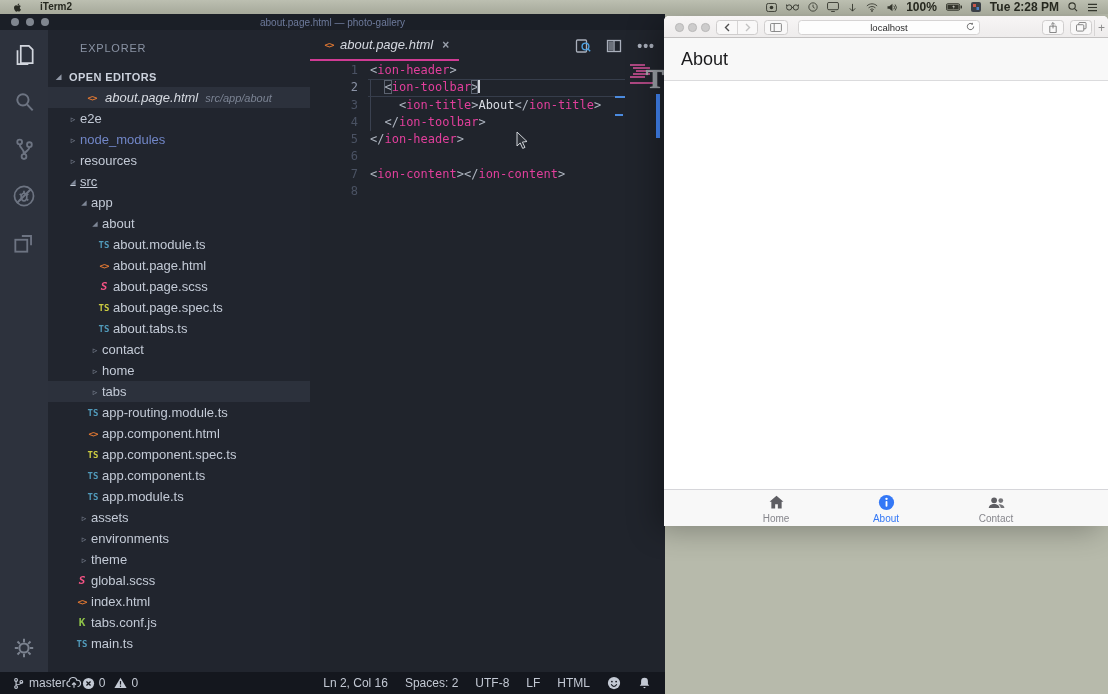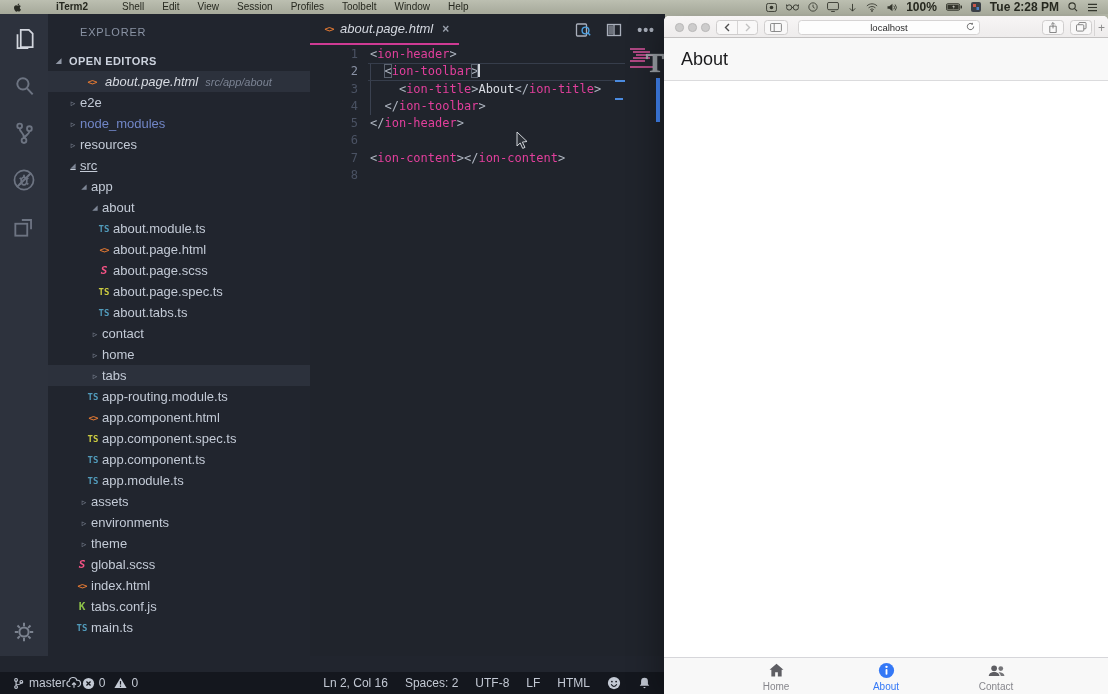--- a/index.html
+++ b/index.html
@@ -1,21 +1,21 @@
 <!DOCTYPE html>
 <html><head>
 <meta charset="utf-8">
 <style>
   * { margin:0; padding:0; box-sizing:border-box; }
   html,body { width:1108px; height:694px; }
   body { position:relative; overflow:hidden; background:#b7baab; font-family:"Liberation Sans",sans-serif; -webkit-font-smoothing:antialiased; }
   svg { display:block; }
 
   
-  .menubar { position:absolute; left:0; top:0; width:1108px; height:14px; background:linear-gradient(#bcbfb1,#a6a99a); display:flex; align-items:center; font-size:10px; color:#26281f; padding:0 6px; z-index:40;gap:16px; }
+  .menubar { position:absolute; left:0; top:0; width:1108px; height:14px; background:linear-gradient(#bcbfb1,#a6a99a); display:flex; align-items:center; font-size:10px; color:#26281f; padding:0 6px; z-index:40; }
   .mb-apple { width:11px; height:11px; margin:0 8px 0 6px; color:#2a2c24; }
   .mb-item { padding:0 9px; line-height:14px; white-space:nowrap; }
   .mb-item.app-name { font-weight:bold; }
   .mb-right { margin-left:auto; display:flex; align-items:center; gap:9px; padding-right:4px; }
   .mb-ic { color:#33352c; display:flex; align-items:center; }
   .mb-text { font-size:12px; white-space:nowrap;font-weight:bold; }
 
   
   .vscode { position:absolute; left:0; top:14px; width:665px; height:680px; background:#21252e; z-index:10; }
   .vs-titlebar { height:16px; background:#1b1f27; position:relative; display:flex; align-items:center; }
@@ -77,21 +77,21 @@
   .vs-statusbar { position:absolute; left:0; bottom:0; width:665px; height:22px; background:#14171e; color:#c3c9d4; font-size:12px; display:flex; align-items:center; padding:0 12px; }
   .sb-left { display:flex; align-items:flex-start; }
   .sb-seg { display:flex; align-items:center; gap:4px; }
   .sb-right { margin-left:auto; display:flex; align-items:center; gap:17px; padding-right:2px; }
   .sb-ic { color:#c3c9d4; }
 
   
   .mouse-cursor { position:absolute; left:516px; top:131px; z-index:30; }
 
   
-  .safari { position:absolute; left:664px; top:16px; width:444px; height:678px; background:#fff; border-radius:5px 5px 0 0; box-shadow:-8px 4px 30px rgba(0,0,0,.30); z-index:20; display:flex; flex-direction:column; }
+  .safari { position:absolute; left:664px; top:16px; width:444px; height:510px; background:#fff; border-radius:5px 5px 0 0; box-shadow:-8px 4px 30px rgba(0,0,0,.30); z-index:20; display:flex; flex-direction:column; }
   .sf-toolbar { height:22px; background:linear-gradient(#f7f5f5,#eeecec); border-bottom:1px solid #c3c1c1; border-radius:5px 5px 0 0; position:relative; flex:none; }
   .sf-traffic { position:absolute; left:11px; top:7px; display:flex; gap:4.5px; }
   .sf-tl { width:8.5px; height:8.5px; border-radius:50%; background:#cdcccc; border:1px solid #b9b8b8; }
   .sf-btn { position:absolute; top:3.5px; height:15px; border:1px solid #cfcdcd; border-radius:3.5px; background:#f9f8f8; color:#636363; display:flex; align-items:center; justify-content:center; }
   .sf-navgroup { left:52px; width:42px; }
   .sf-nav-half { width:50%; height:100%; display:flex; align-items:center; justify-content:center; }
   .sf-nav-half + .sf-nav-half { border-left:1px solid #d7d5d5; }
   .sf-sidebar-btn { left:100px; width:24px; }
   .addr { position:absolute; left:134px; top:3.5px; width:182px; height:15px; background:#fdfdfd; border:1px solid #d5d3d3; border-radius:3.5px; font-size:9.5px; color:#2b2b2b; display:flex; align-items:center; justify-content:center; }
   .addr-refresh { position:absolute; right:4px; top:1px; font-size:9px; color:#5c5c5c; }
@@ -112,30 +112,20 @@
 </head>
 <body>
 
 <div class="menubar">
   <span class="mb-apple">
     <svg viewBox="0 0 24 24" width="11" height="11" fill="currentColor">
         <path d="M17.05 20.28c-.98.95-2.05.8-3.08.35-1.09-.46-2.09-.48-3.24 0-1.44.62-2.2.44-3.06-.35C2.79 15.25 3.51 7.59 9.05 7.31c1.35.07 2.29.74 3.08.8 1.18-.24 2.31-.93 3.57-.84 1.51.12 2.65.72 3.4 1.8-3.12 1.87-2.38 5.98.48 7.13-.57 1.5-1.31 2.99-2.54 4.09l.01-.01zM12.03 7.25c-.15-2.23 1.66-4.07 3.74-4.25.29 2.58-2.34 4.5-3.74 4.25z"></path>
       </svg>
   </span>
   <span class="mb-item app-name">iTerm2</span>
-  <span id="mb-items" style="display:flex;">
-      <span class="mb-item">Shell</span>
-      <span class="mb-item">Edit</span>
-      <span class="mb-item">View</span>
-      <span class="mb-item">Session</span>
-      <span class="mb-item">Profiles</span>
-      <span class="mb-item">Toolbelt</span>
-      <span class="mb-item">Window</span>
-      <span class="mb-item">Help</span>
-    </span>
   <span class="mb-right">
     <span class="mb-ic">
         <svg width="11" height="9" viewBox="0 0 12 10">
           <rect x="0.5" y="0.5" width="11" height="9" rx="2" fill="none" stroke="currentColor"></rect>
           <circle cx="6" cy="5" r="2" fill="currentColor"></circle>
         </svg>
       </span>
     <span class="mb-ic">
         <svg width="13" height="8" viewBox="0 0 14 8">
           <circle cx="3.4" cy="4.5" r="2.8" fill="none" stroke="currentColor"></circle>
@@ -197,20 +187,28 @@
       </span>
     <span class="mb-ic">
         <svg width="11" height="9" viewBox="0 0 12 10">
           <path d="M1 1.5h10M1 5h10M1 8.5h10" stroke="currentColor" stroke-width="1.3"></path>
         </svg>
       </span>
   </span>
 </div>
 
 <div class="vscode">
+  <div class="vs-titlebar">
+    <div class="vs-traffic">
+      <span class="vs-tl"></span>
+      <span class="vs-tl"></span>
+      <span class="vs-tl"></span>
+    </div>
+    <span class="vs-title">about.page.html — photo-gallery</span>
+  </div>
 
   <div class="vs-main">
 
     <div class="activitybar">
       <span class="ab-icon active">
         <svg viewBox="0 0 24 24" width="26" height="26" fill="none" stroke="currentColor" stroke-width="1.6">
             <path d="M9 3.5h7.5L20 7v12.5H9z"></path>
             <path d="M6 7.5v13h10"></path>
           </svg>
       </span>

